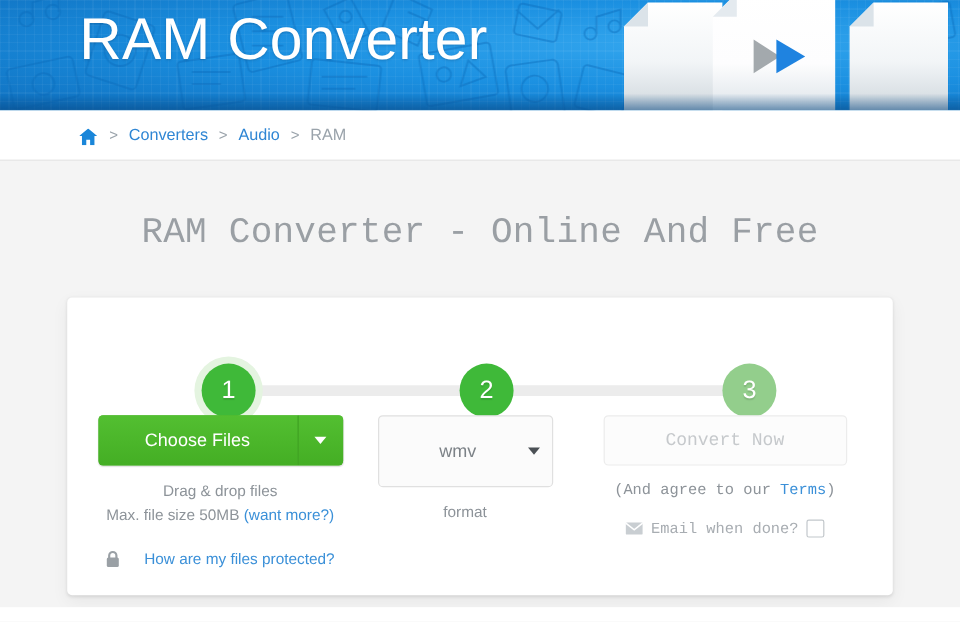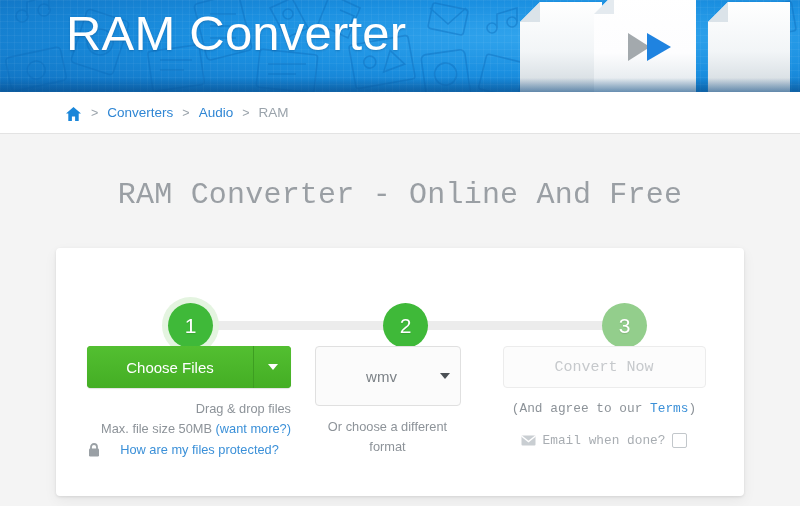--- a/index.html
+++ b/index.html
@@ -200,21 +200,21 @@
     left: 0;
     top: 98px;
     width: 688px;
     height: 146px;
   }
   .col {
     position: absolute;
     top: 0;
     text-align: center;
   }
-  .col-1 { left: 20px;  width: 215px; text-align: right; }
+  .col-1 { left: 20px;  width: 215px; }
   .col-2 { left: 248px; width: 167px; }
   .col-3 { left: 428px; width: 240px; font-family: Liberation Mono, monospace; }
 
   
   .choose-wrap {
     display: inline-flex;
     width: 204px;
     height: 42px;
     border-radius: 4px;
     overflow: hidden;
@@ -303,21 +303,21 @@
     color: #8d9399;
     line-height: 20px;
   }
   .helper .sub { display: block; }
   .link {
     color: #3b90d8;
     text-decoration: none;
     cursor: pointer;
   }
   .protected-row {
-    margin-top: 3px;
+    margin-top: 19px;
     display: flex;
     align-items: center;
     justify-content: center;
     gap: 20px;
     font-size: 12.8px;
   }
   .email-row {
     margin-top: 14px;
     display: flex;
     align-items: center;
@@ -497,21 +497,20 @@
       </div>
 
       <div class="col col-2">
         <div class="fmt-select">
           <span class="fmt-label">wmv</span>
           <span class="fmt-caret">
             <span class="caret-dark"></span>
           </span>
         </div>
         <div class="helper">
-          <span class="sub">Or choose a different</span>
           <span class="sub">format</span>
         </div>
       </div>
 
       <div class="col col-3">
         <div class="convert-btn">Convert Now</div>
 
         <div class="helper">
           <span class="sub">
             <span>(And agree to our </span><a class="link">Terms</a><span>)</span>

